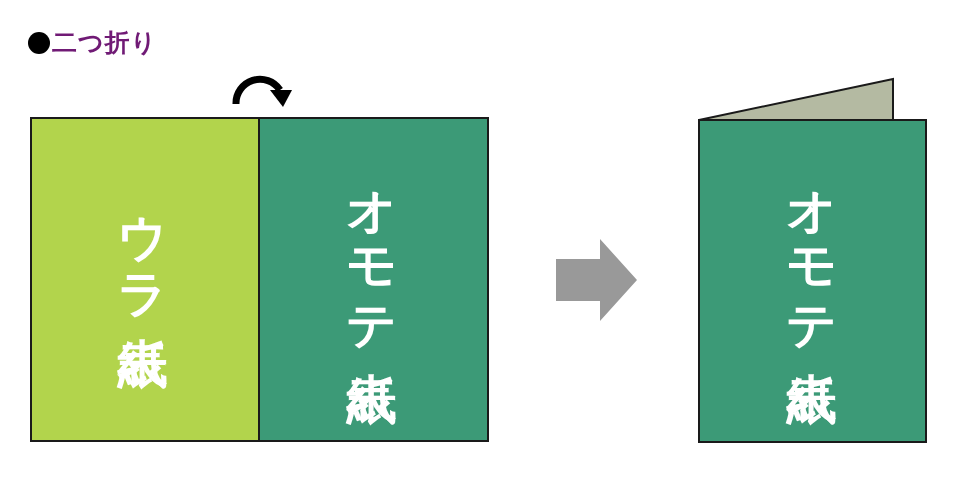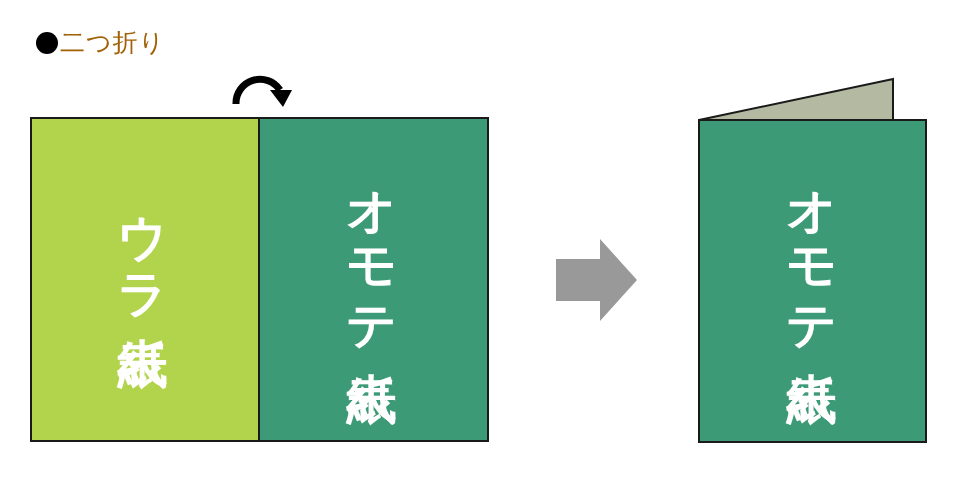--- a/index.html
+++ b/index.html
@@ -1,19 +1,19 @@
 <!DOCTYPE html>
 <html><head>
 <meta charset="utf-8">
 <style>
   html, body { margin: 0; padding: 0; background: #ffffff; }
   body { width: 980px; height: 490px; position: relative; overflow: hidden;
          font-family: "DejaVu Sans", "Liberation Sans", sans-serif; }
-  .title { position: absolute; left: 36px; top: 26px; font-size: 25px; font-weight: normal;
-           color: #a16207; letter-spacing: 1px; line-height: 34px; }
+  .title { position: absolute; left: 28px; top: 26px; font-size: 25px; font-weight: bold;
+           color: #701a75; letter-spacing: 1px; line-height: 34px; }
   .title .bullet { display: inline-block; width: 22px; height: 22px; border-radius: 50%;
                    background: #000; vertical-align: -3px; margin-right: 2px; }
   .panel { position: absolute; box-sizing: border-box; border: 2px solid #1a1a1a; }
   .vtext { position: absolute; color: #ffffff; font-weight: bold; font-size: 50px;
            writing-mode: vertical-rl; text-orientation: upright; line-height: 1;
            letter-spacing: 2px; }
   svg { position: absolute; left: 0; top: 0; }
 </style>
 </head>
 <body>

